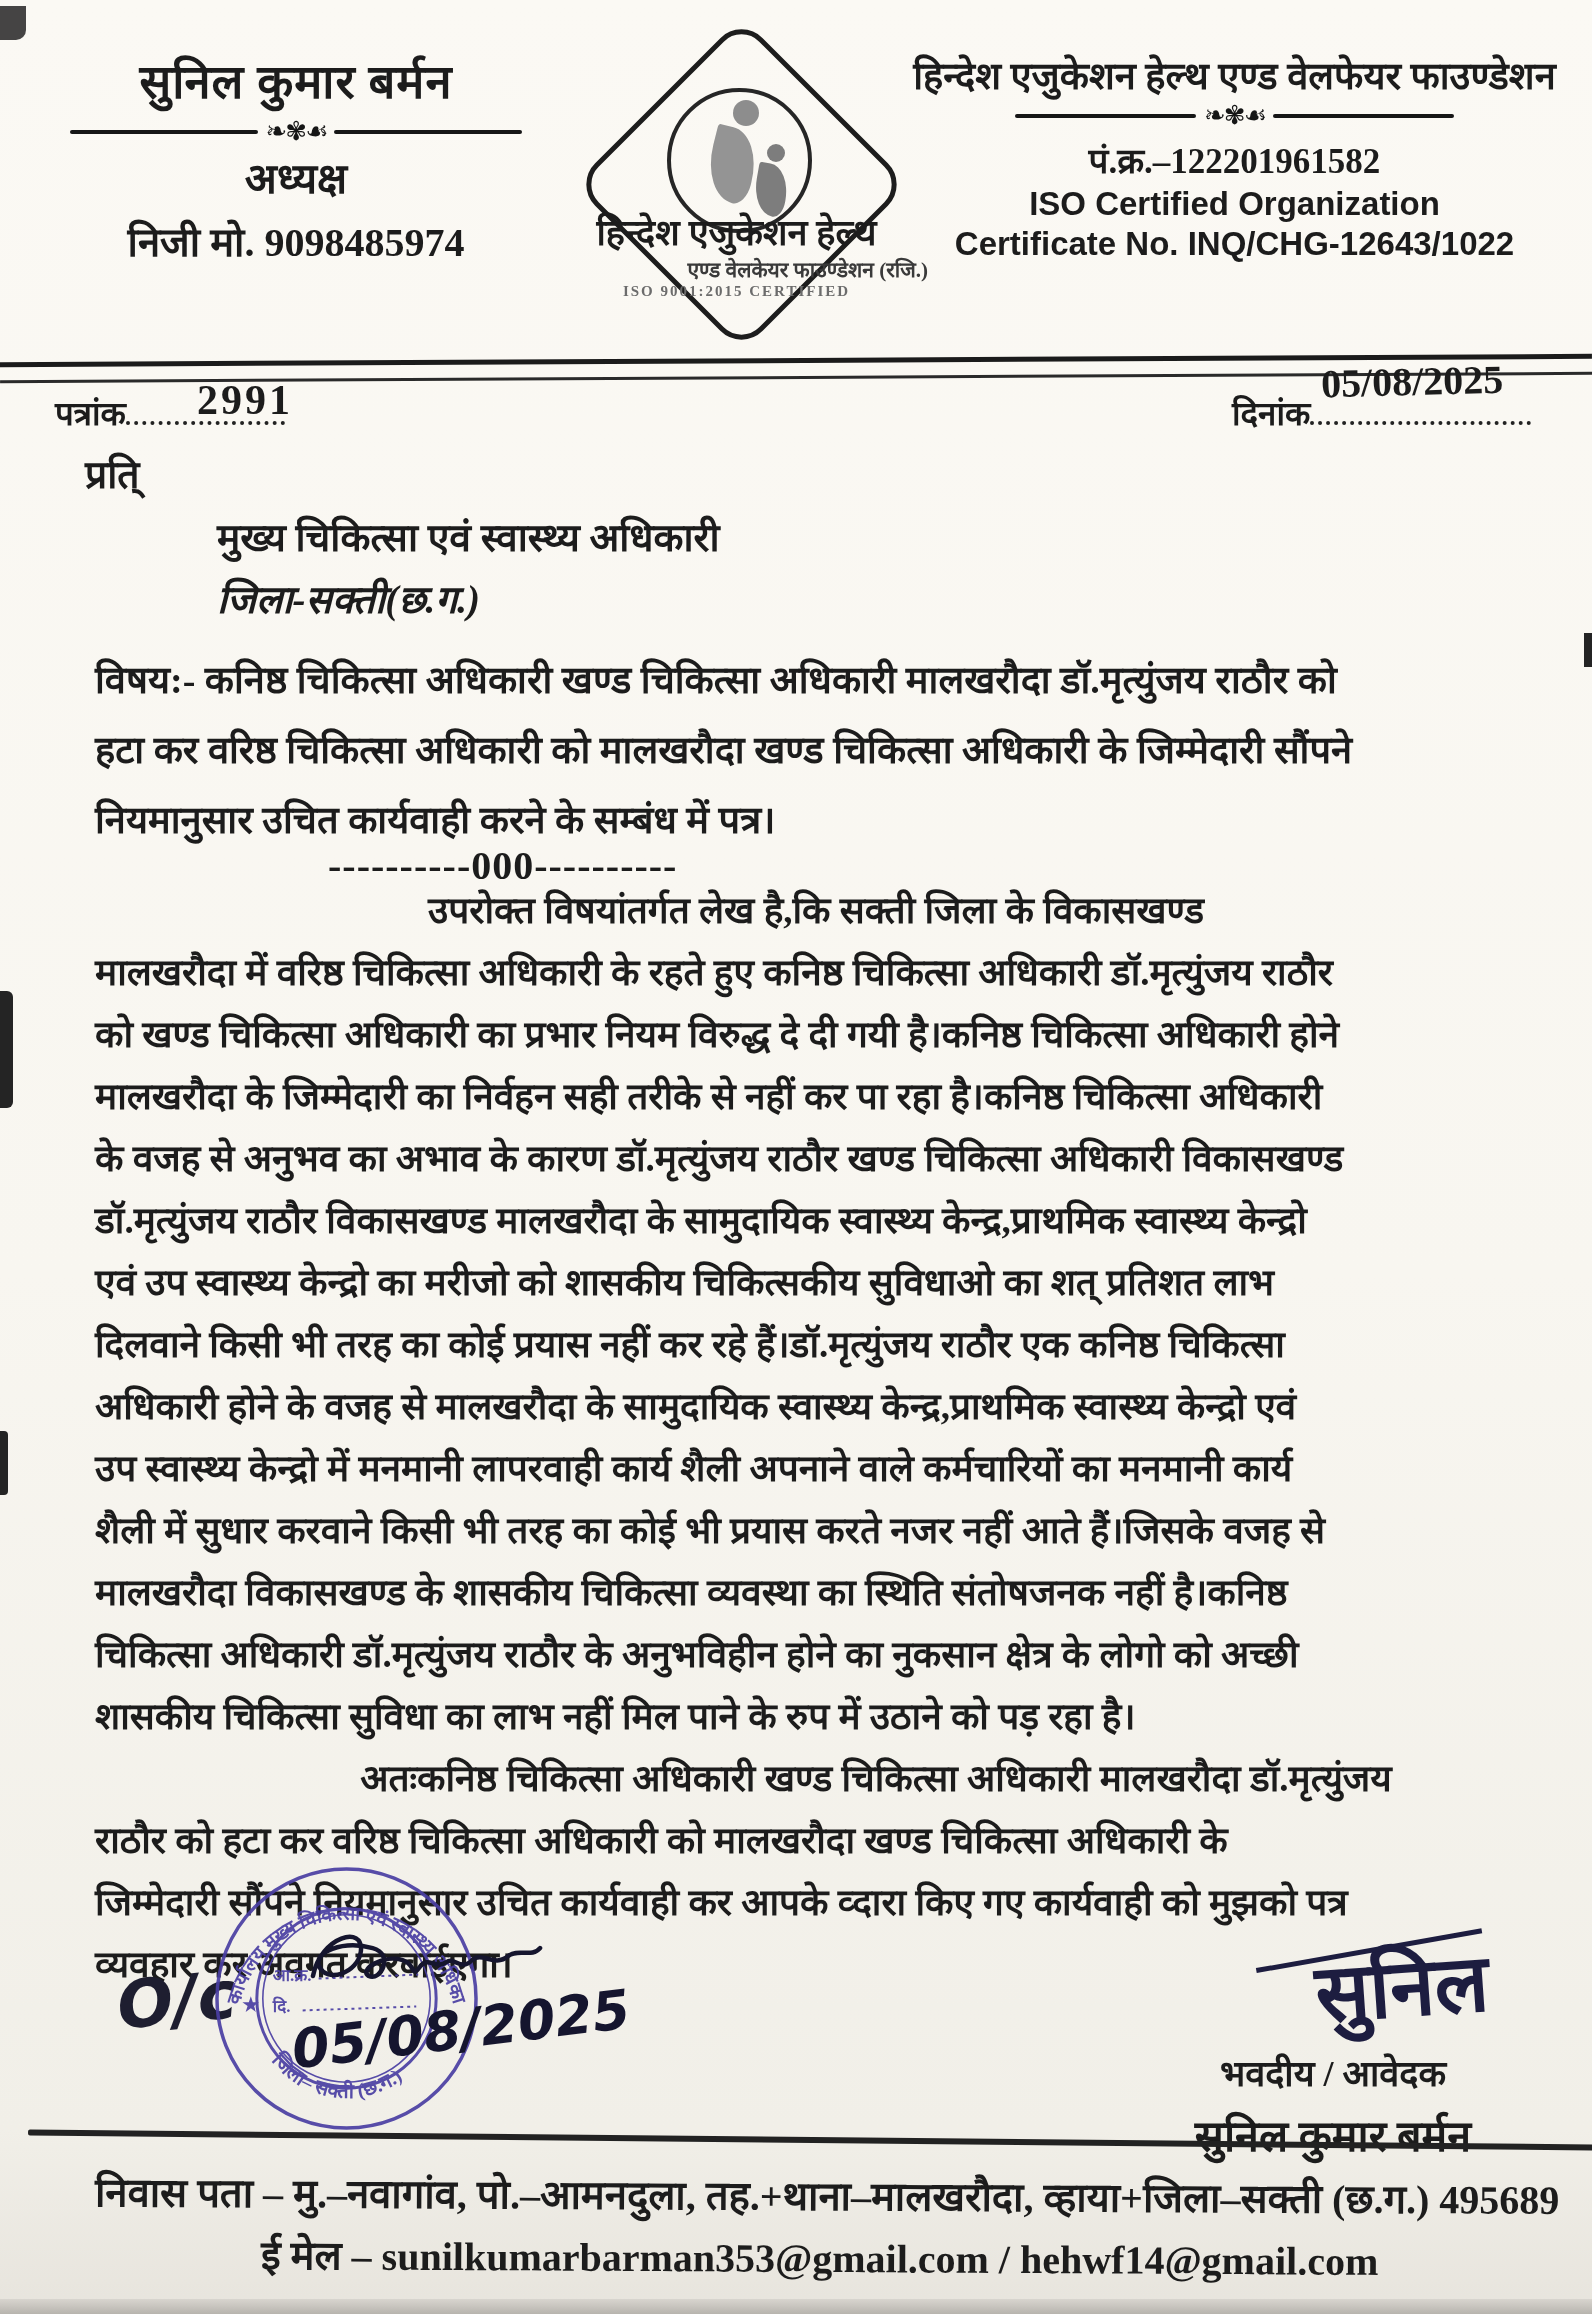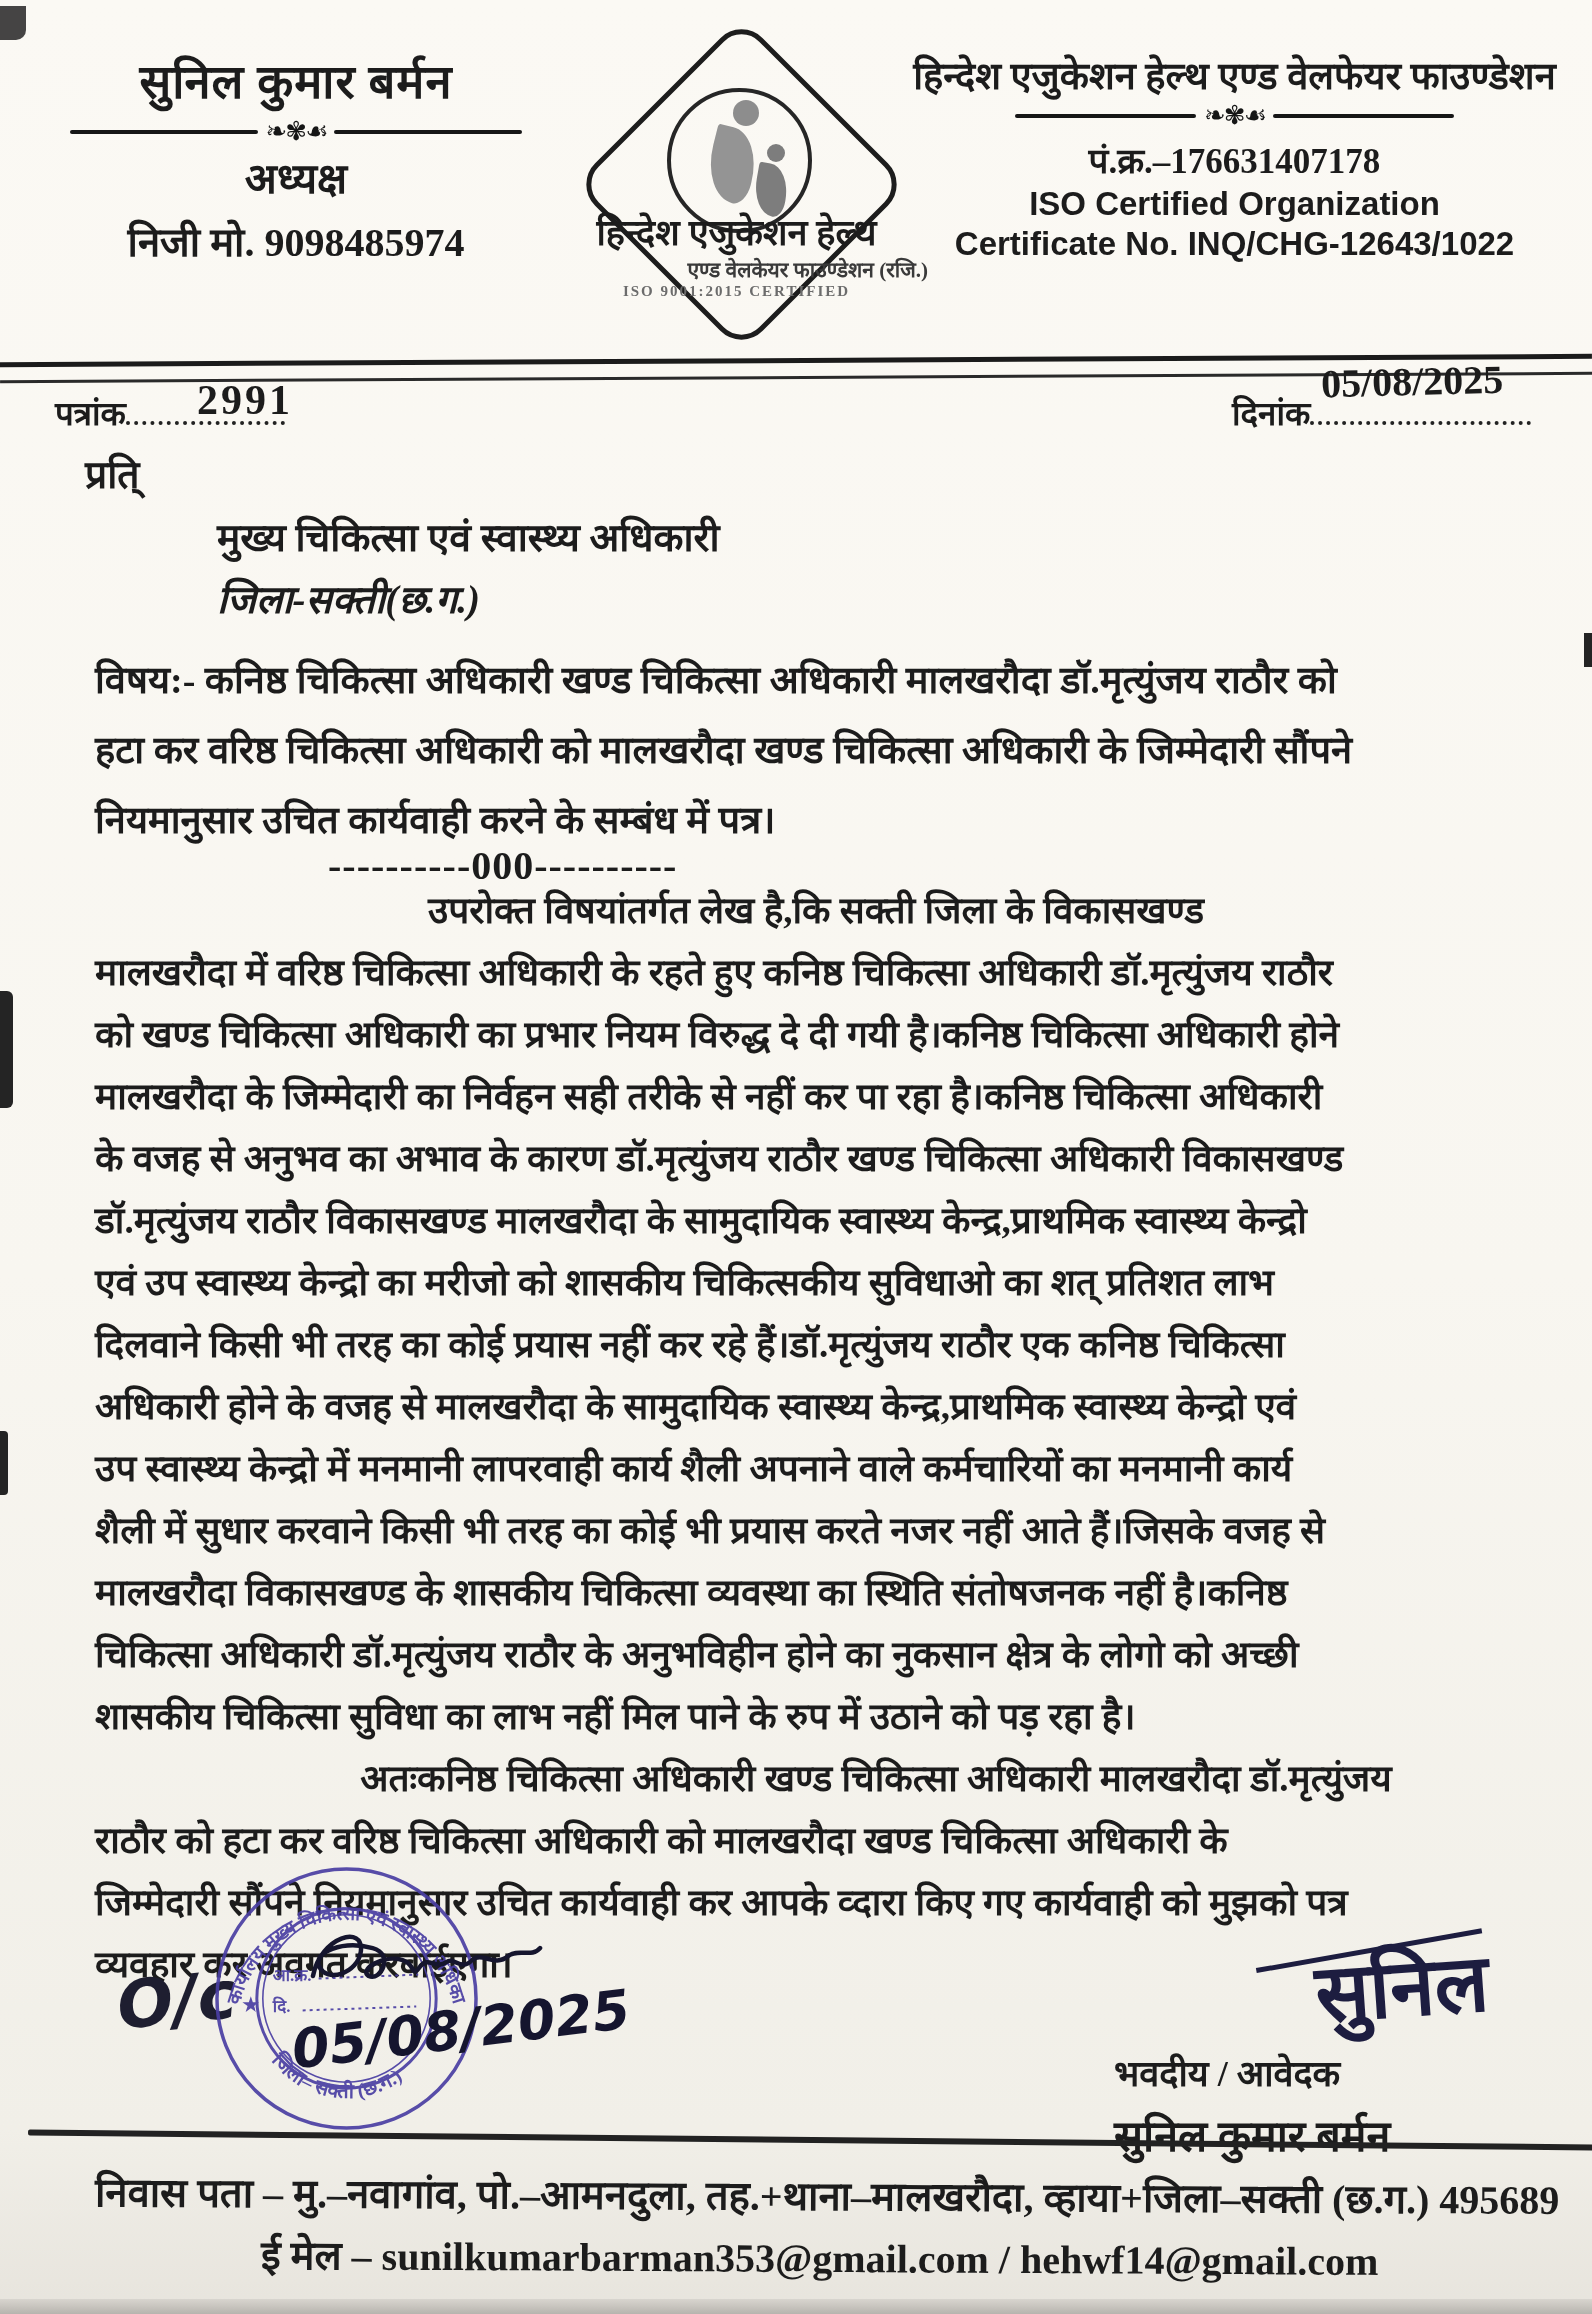--- a/index.html
+++ b/index.html
@@ -60,21 +60,21 @@
   
   .oc{position:absolute;left:117px;top:1962px;font-size:66px;font-weight:bold;font-style:italic;
     font-family:"DejaVu Sans",sans-serif;color:#1e1e30;transform:rotate(-6deg);}
   .stamp{position:absolute;left:211px;top:1863px;width:271px;height:271px;opacity:.92;}
   .stamp-sign{position:absolute;left:299px;top:1918px;width:249px;height:95px;}
   .stamp-date{position:absolute;left:291px;top:1998px;font-size:54px;font-weight:bold;font-style:italic;
     font-family:"DejaVu Sans",sans-serif;color:#15152e;transform:rotate(-7deg);white-space:nowrap;}
   .sig-hand{position:absolute;left:1315px;top:1930px;font-size:80px;font-weight:bold;color:#1d1d40;
     transform:rotate(-4deg);white-space:nowrap;}
   .sig-hand::before{content:"";position:absolute;left:-58px;top:16px;width:229px;height:5px;background:#1d1d40;transform:rotate(-6deg);}
-  .sig-block{position:absolute;left:1114px;top:2048px;width:438px;text-align:left;}
+  .sig-block{position:absolute;left:1114px;top:2048px;width:438px;text-align:center;}
   .sig-l1{font-size:36px;font-weight:bold;}
   .sig-l2{font-size:43px;font-weight:bold;margin-top:8px;white-space:nowrap;}
   
   .rule-footer{position:absolute;left:28px;top:2137px;width:1567px;height:6px;background:#222;transform:rotate(0.55deg);border-radius:2px;}
   .foot1{position:absolute;left:95px;top:2167px;font-size:40px;font-weight:bold;white-space:nowrap;transform:rotate(0.3deg);}
   .foot2{position:absolute;left:261px;top:2229px;font-size:40px;font-weight:bold;white-space:nowrap;transform:rotate(0.3deg);}
   
   .art{position:absolute;background:#242424;}
   .art-l1{left:0;top:991px;width:13px;height:117px;border-radius:0 6px 6px 0;}
   .art-l2{left:0;top:1431px;width:8px;height:64px;border-radius:0 4px 4px 0;}
@@ -110,21 +110,21 @@
     <div class="logo-t1">हिन्देश एजुकेशन हेल्थ</div>
     <div class="logo-t2">एण्ड वेलकेयर फाउण्डेशन (रजि.)</div>
     <div class="logo-t3">ISO 9001:2015 CERTIFIED</div>
   </div>
 
   <div class="hdr-right">
     <div class="hdr-org">हिन्देश एजुकेशन हेल्थ एण्ड वेलफेयर फाउण्डेशन</div>
     <div class="orn" style="margin:6px 119px 4px;">
         <span class="orn-center"></span>
       </div>
-    <div class="hdr-reg">पं.क्र.–176631407178</div>
+    <div class="hdr-reg">पं.क्र.–122201961582</div>
     <div class="hdr-iso">ISO Certified Organization</div>
     <div class="hdr-cert">Certificate No. INQ/CHG-12643/1022</div>
   </div>
 
   <div class="rule-top"></div>
 
   <div class="patrak">
     <span>पत्रांक</span><span class="dots" style="width:159px;"></span>
   </div>
   <div class="patrak-no">2991</div>

